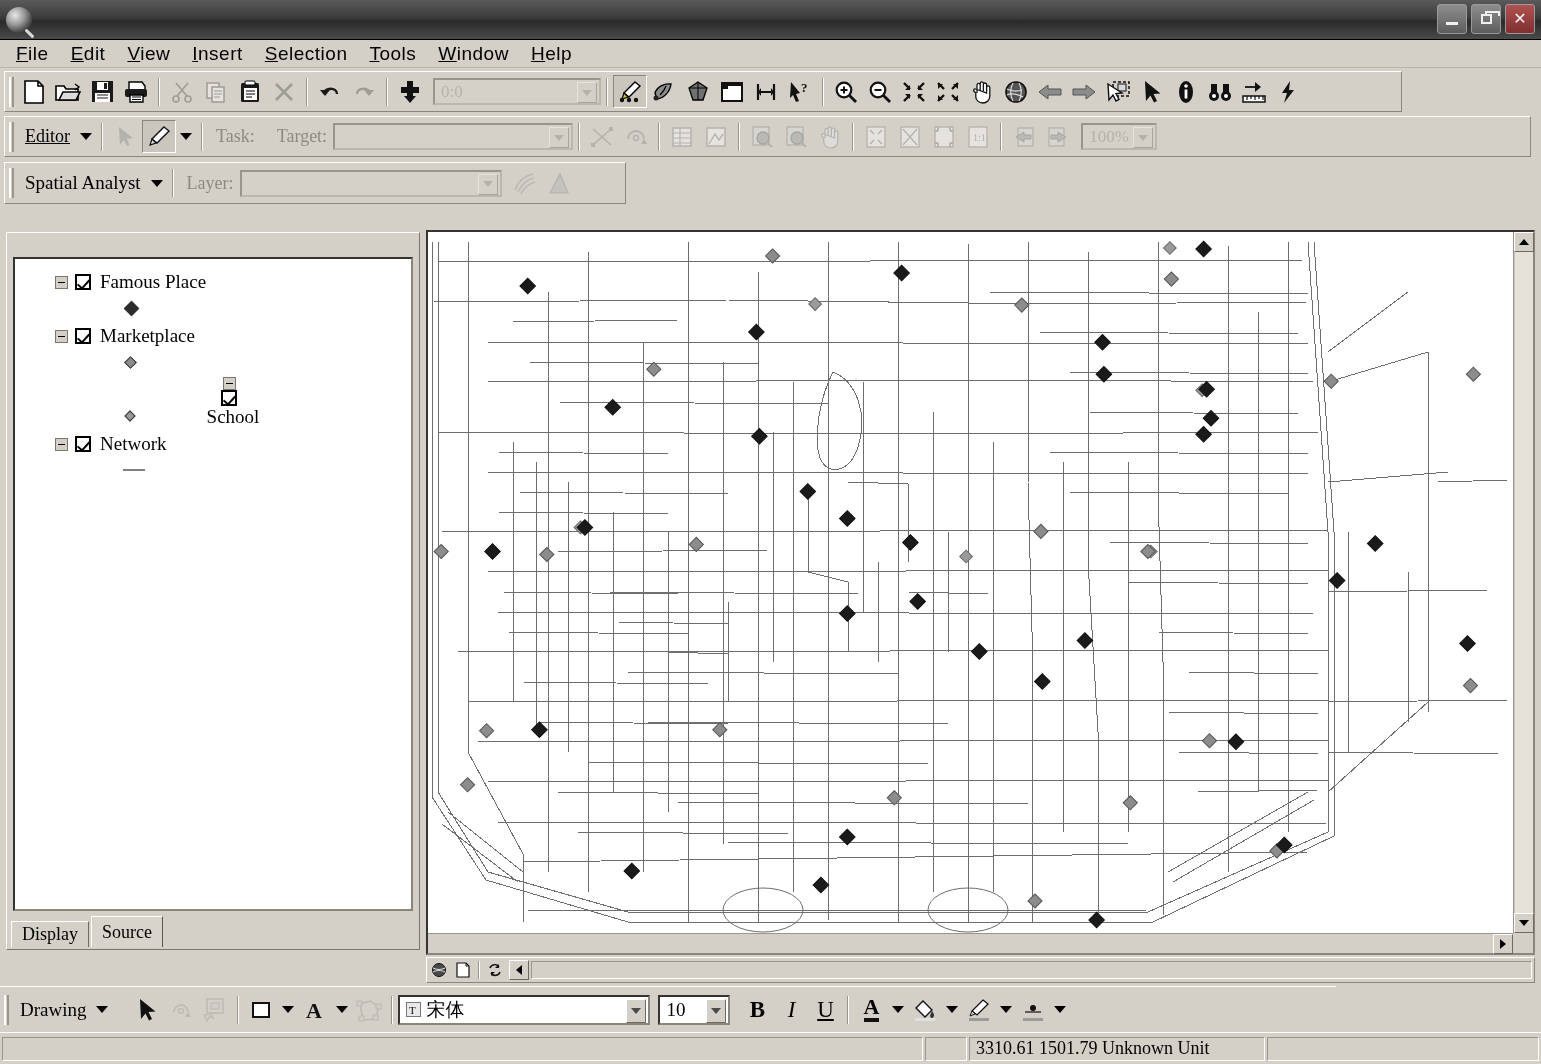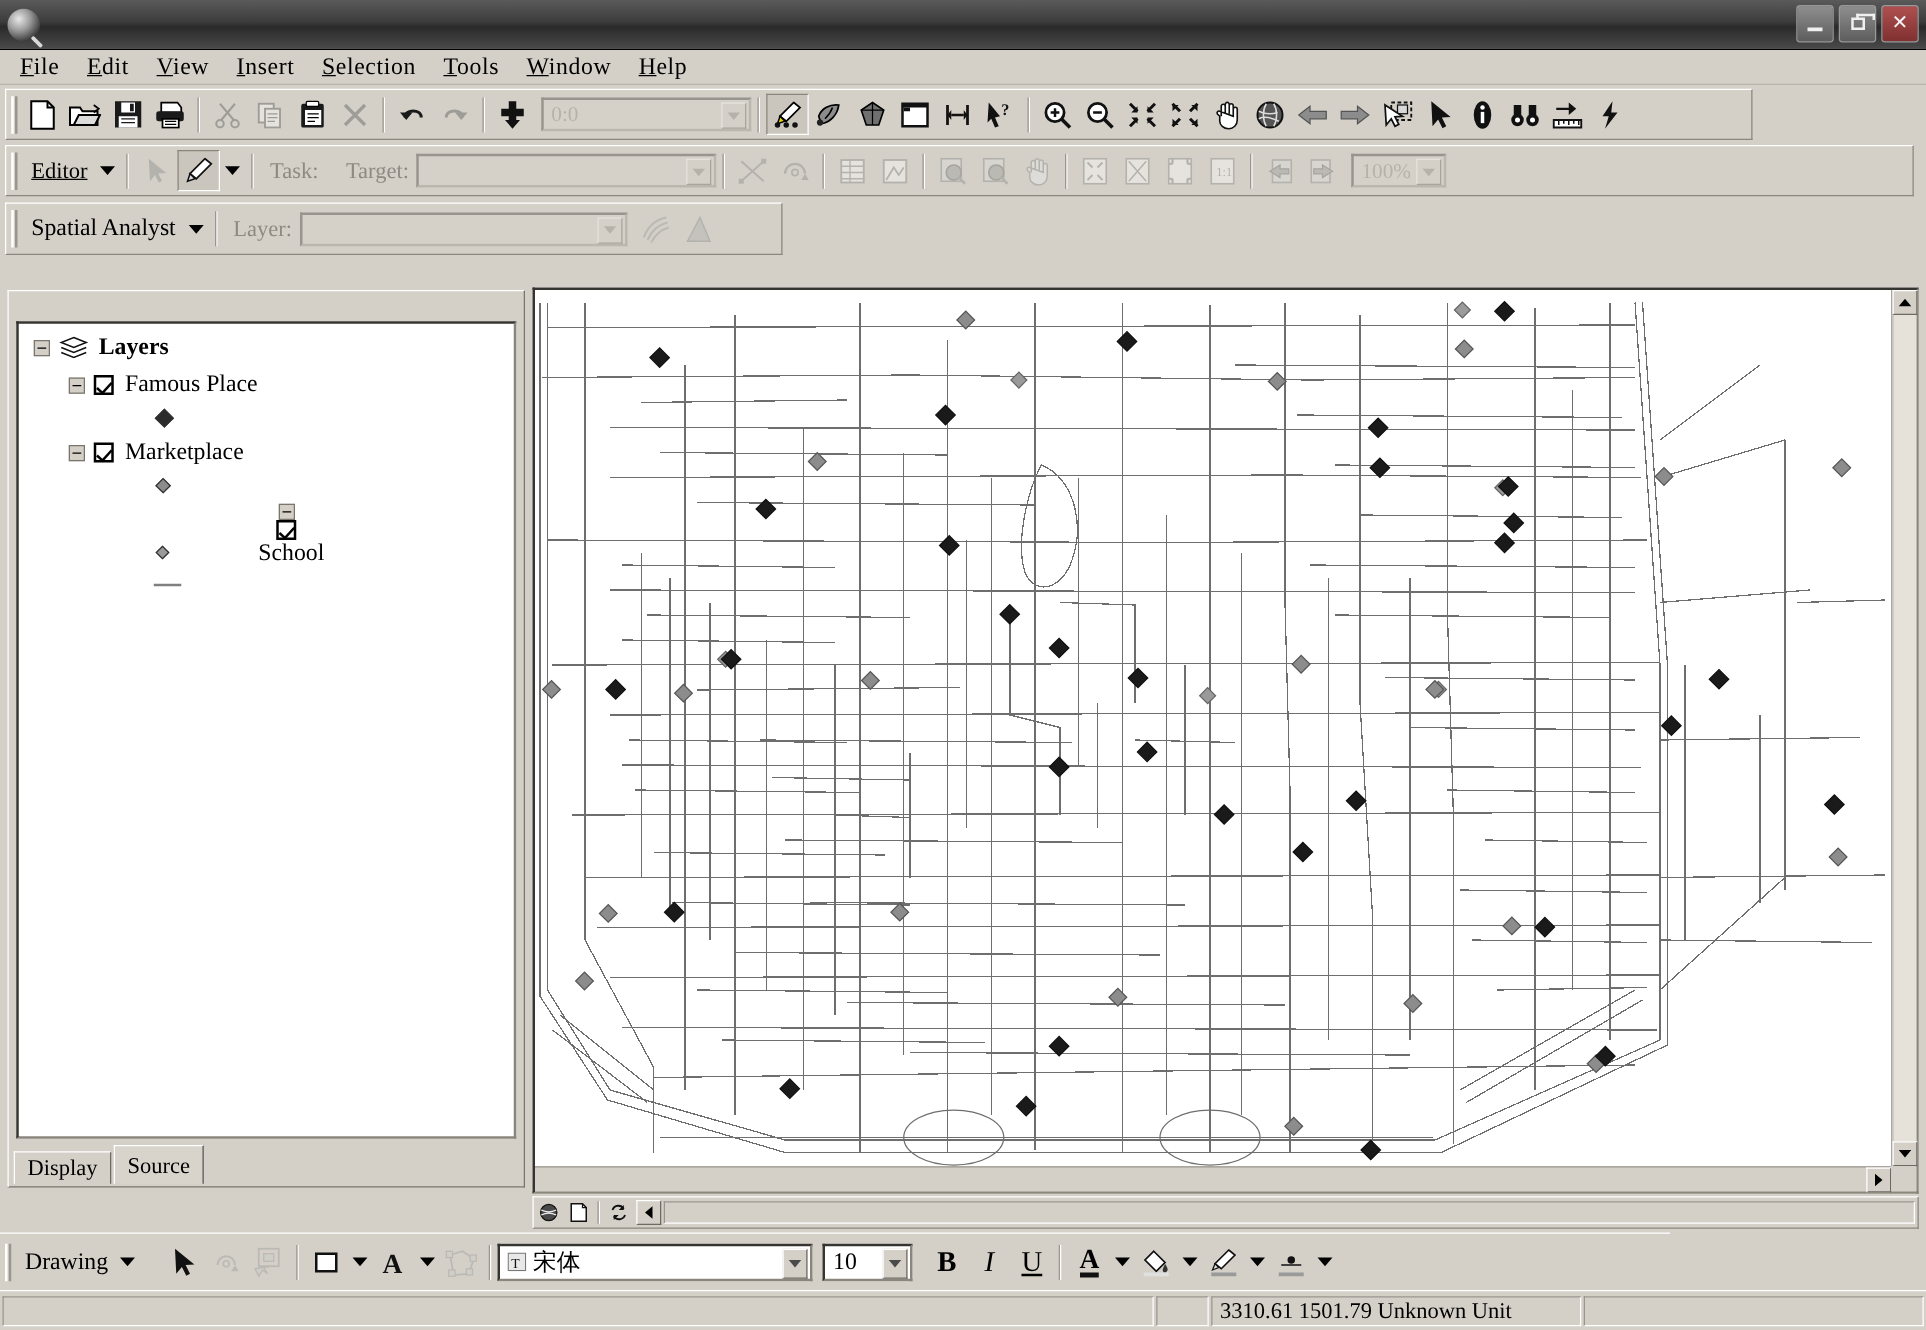--- a/index.html
+++ b/index.html
@@ -57,21 +57,21 @@
 
   
   .menubar {
     position: absolute; left: 0; top: 40px; width: 1541px; height: 28px;
     background: #d4d0c8;
     display: flex; align-items: center; padding-left: 16px;
     border-bottom: 1px solid #b8b4ac;
   }
   .menu-item {
     font-size: 19px; color: #000; margin-right: 22px;
-    font-family: Liberation Serif, serif; letter-spacing: .5px;
+    font-family: Liberation Sans, sans-serif; letter-spacing: .5px;
     cursor: default; white-space: nowrap;
   }
   .menu-item u { text-decoration: underline; }
 
   
   .tb {
     position: absolute; left: 0; width: 1541px; background: #d4d0c8;
     display: flex; align-items: center;
   }
   .tb1 { top: 69px; height: 45px; }
@@ -681,31 +681,20 @@
             <path d="M2 22L12 3l8 19z" fill="#b0b0b0" stroke="#8a8a8a" stroke-width="1.2"></path>
           </svg>
       </div>
     </div>
   </div>
 
   <div class="toc">
 
     <div class="toc-tree">
 
-      <div class="tnode" style="margin-left:4px;">
-        <div class="tbox">
-            <span class="minus"></span>
-          </div>
-        <svg class="layers-icon" width="24" height="18" viewBox="0 0 24 18">
-          <path d="M12 1l10 4-10 4-10-4z" fill="#fff" stroke="#111" stroke-width="1.2"></path>
-          <path d="M2 9l10 4 10-4" fill="none" stroke="#111" stroke-width="1.2"></path>
-          <path d="M2 13l10 4 10-4" fill="none" stroke="#111" stroke-width="1.2"></path>
-        </svg>
-        <span class="tlabel bold">Layers</span>
-      </div>
 
       <div class="tnode" style="margin-left:32px;margin-top:4px;">
         <div class="tbox">
             <span class="minus"></span>
           </div>
         <div class="chk"></div>
         <span class="tlabel">Famous Place</span>
       </div>
       <div class="symrow" style="margin-left:103px;">
         <span class="diamond" style="background:#2b2b2b;width:11px;height:11px;"></span>
@@ -726,20 +715,27 @@
         <div class="tbox">
             <span class="minus"></span>
           </div>
         <div class="chk"></div>
         <span class="tlabel">School</span>
       </div>
       <div class="symrow" style="margin-left:103px;">
         <span class="diamond" style="background:#9a9a9a;width:8px;height:8px;"></span>
       </div>
 
+      <div class="tnode" style="margin-left:32px;margin-top:2px;">
+        <div class="tbox">
+            <span class="minus"></span>
+          </div>
+        <div class="chk"></div>
+        <span class="tlabel">Network</span>
+      </div>
       <div class="symrow" style="margin-left:100px;">
         <span class="netline"></span>
       </div>
     </div>
 
     <div class="toc-tabs">
       <div class="ttab">
           <span>Display</span>
         </div>
       <div class="ttab active">

